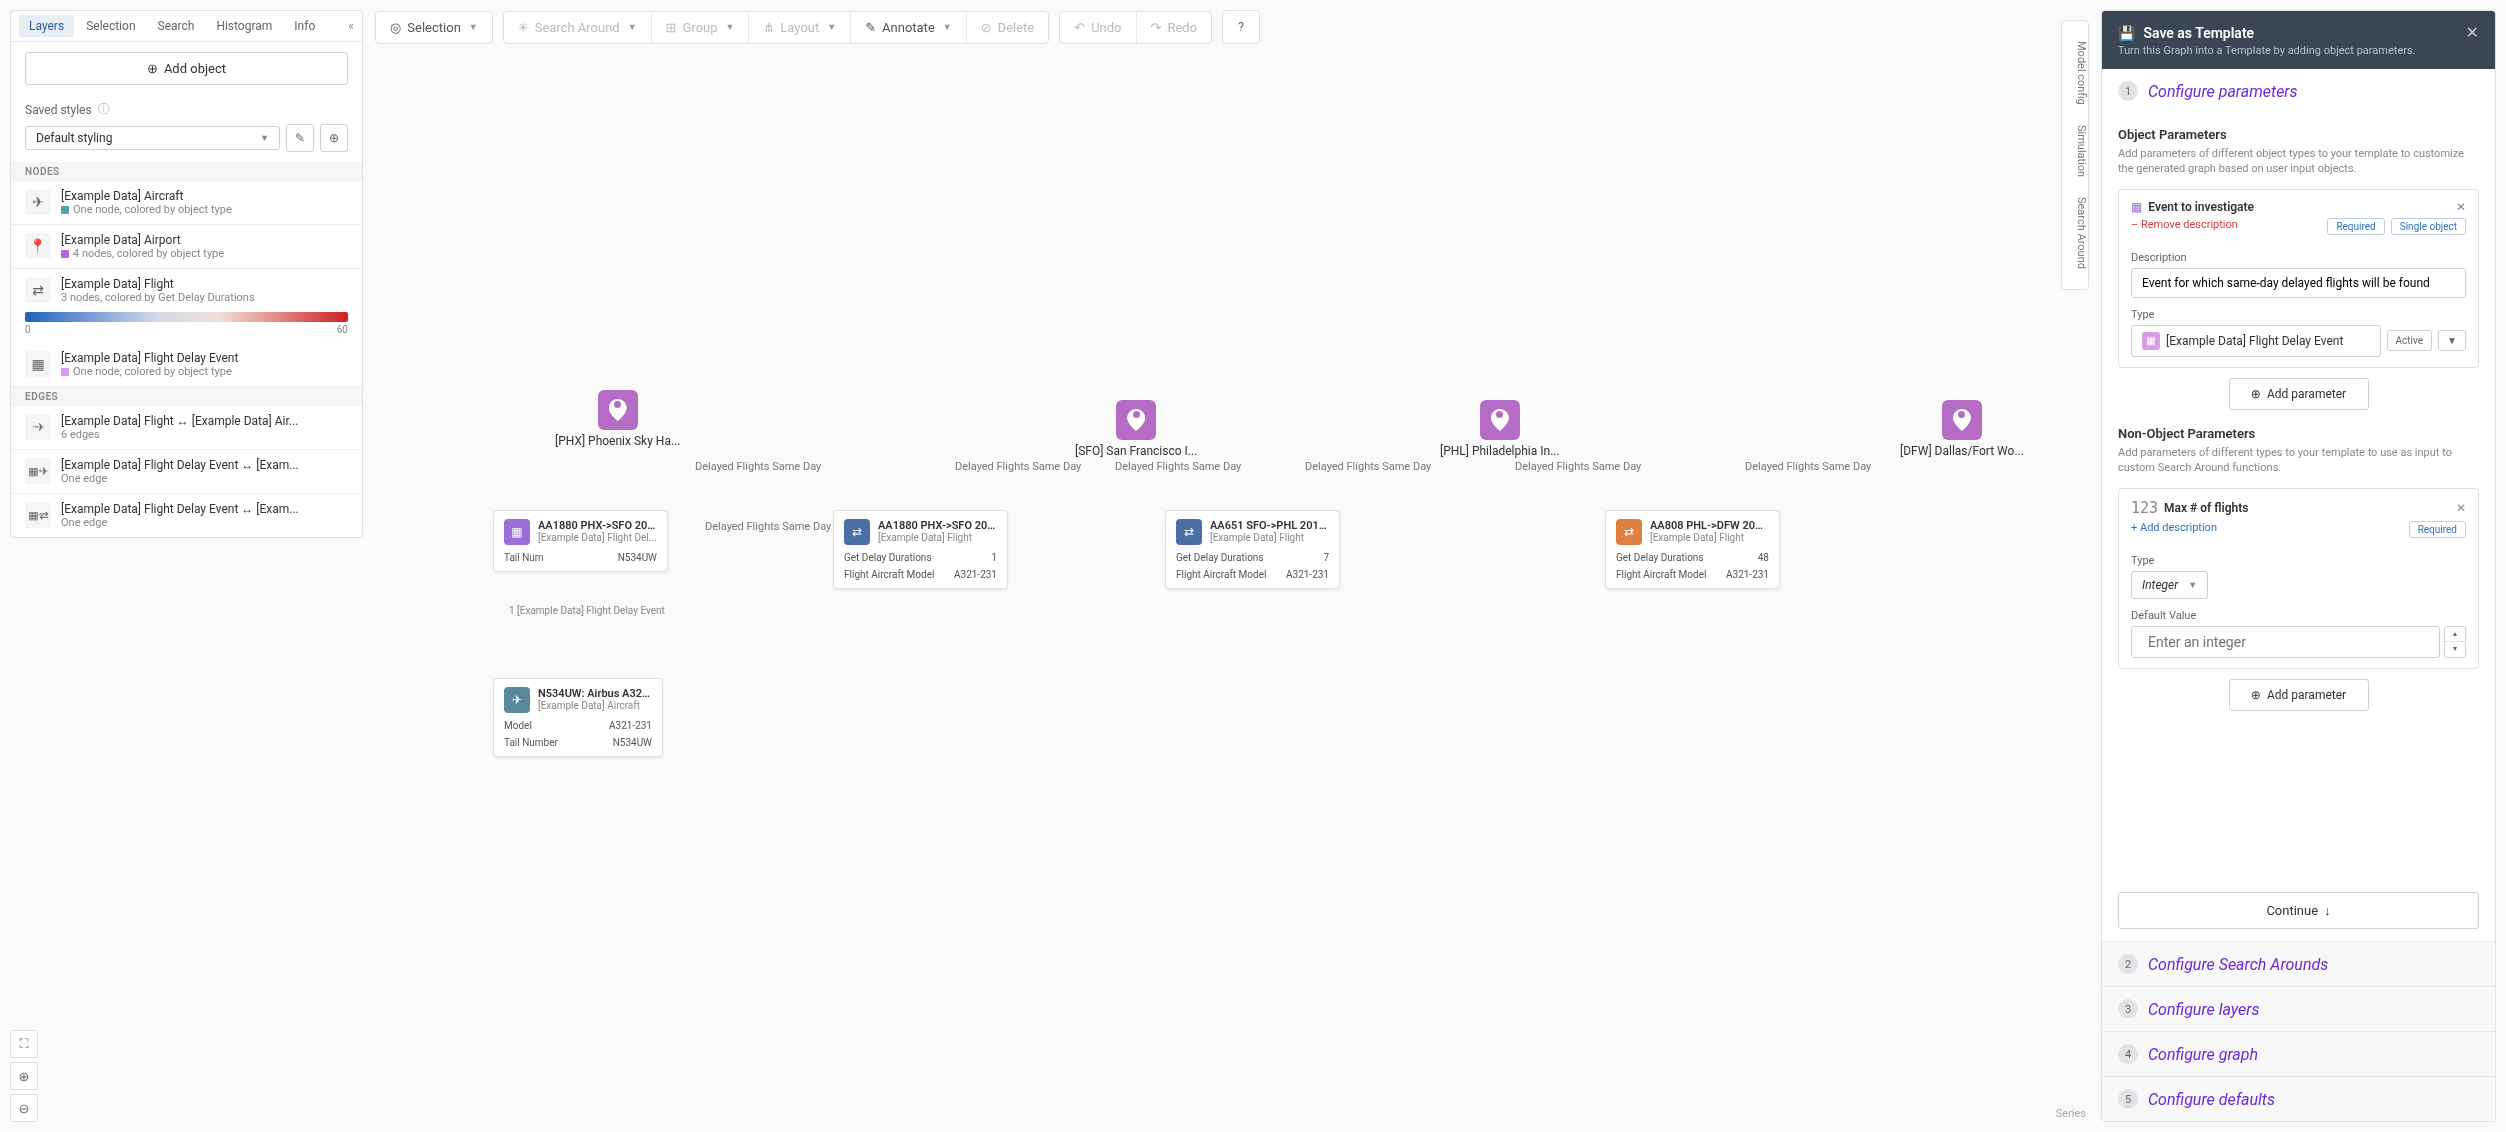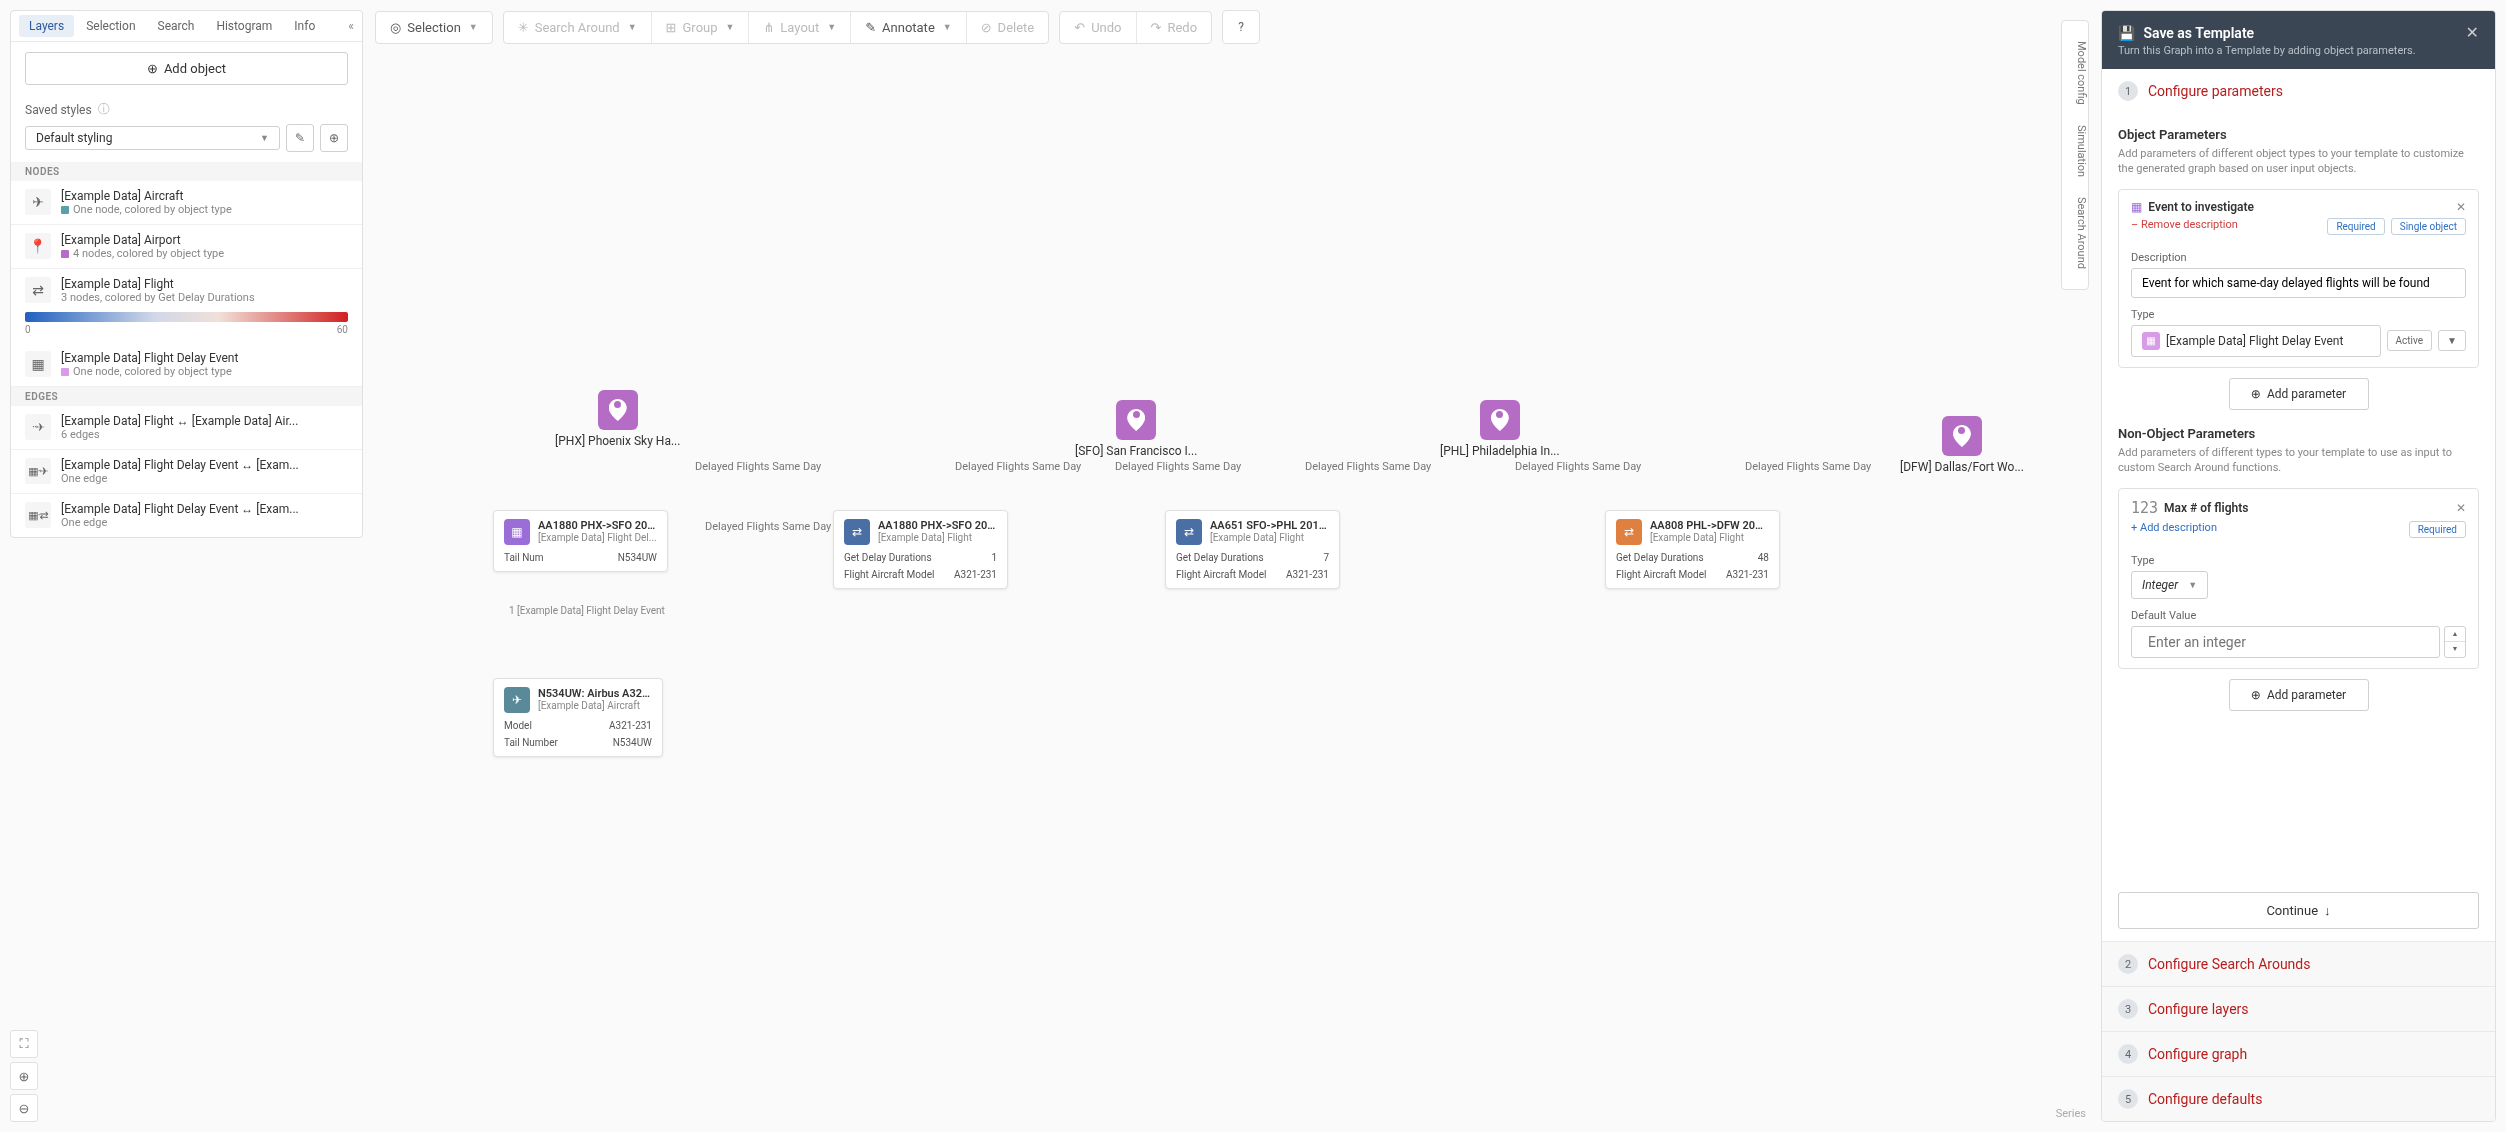--- a/index.html
+++ b/index.html
@@ -65,21 +65,21 @@
 
 .right-panel { position: absolute; right: 10px; top: 10px; bottom: 10px; width: 395px; background: #fff; border: 1px solid #e0e0e0; border-radius: 4px; display: flex; flex-direction: column; overflow: hidden; }
 .rp-header { background: #3a4654; color: #fff; padding: 12px 16px; }
 .rp-header-top { display: flex; justify-content: space-between; align-items: center; }
 .rp-header-title { display: flex; align-items: center; gap: 8px; font-size: 14px; font-weight: 600; }
 .rp-header-sub { font-size: 11px; color: #b8c0c8; margin-top: 2px; }
 .rp-close { color: #ccc; cursor: pointer; font-size: 16px; }
 .rp-step { display: flex; align-items: center; gap: 10px; padding: 12px 16px; border-bottom: 1px solid #e8e8e8; background: #f8f8f8; cursor: pointer; }
 .rp-step.active { background: #fff; border-bottom: none; }
 .step-num { width: 20px; height: 20px; border-radius: 50%; background: #e0e4e8; color: #666; font-size: 11px; display: flex; align-items: center; justify-content: center; }
-.step-label { font-size: 14px; color: #b91c1c; }
+.step-label { font-size: 16px; color: #6d28d9; font-style: italic; }
 .rp-body { padding: 14px 16px; flex: 1; overflow-y: auto; }
 .section-title { font-size: 13px; font-weight: 600; color: #333; margin-bottom: 4px; }
 .section-desc { font-size: 11px; color: #888; margin-bottom: 12px; line-height: 1.4; }
 .param-card { border: 1px solid #e0e0e0; border-radius: 4px; padding: 10px 12px; margin-bottom: 10px; }
 .param-head { display: flex; align-items: center; gap: 6px; margin-bottom: 4px; }
 .param-head-title { font-size: 12px; font-weight: 600; flex: 1; }
 .param-remove-x { color: #888; cursor: pointer; }
 .param-link { font-size: 11px; color: #d04040; cursor: pointer; margin-bottom: 8px; display: inline-block; }
 .param-link.blue { color: #3070c0; }
 .badge-row { display: flex; gap: 6px; justify-content: flex-end; margin-bottom: 8px; }
@@ -259,21 +259,21 @@
     <div class="pin-label">[PHX] Phoenix Sky Ha...</div>
   </div>
   <div class="pin-node" style="left:700px;top:340px">
     <div class="pin"></div>
     <div class="pin-label">[SFO] San Francisco I...</div>
   </div>
   <div class="pin-node" style="left:1065px;top:340px">
     <div class="pin"></div>
     <div class="pin-label">[PHL] Philadelphia In...</div>
   </div>
-  <div class="pin-node" style="left:1525px;top:356px">
+  <div class="pin-node" style="left:1525px;top:340px">
     <div class="pin"></div>
     <div class="pin-label">[DFW] Dallas/Fort Wo...</div>
   </div>
 
   <div class="edge-label" style="left:320px;top:400px">Delayed Flights Same Day</div>
   <div class="edge-label" style="left:580px;top:400px">Delayed Flights Same Day</div>
   <div class="edge-label" style="left:330px;top:460px">Delayed Flights Same Day</div>
   <div class="edge-label" style="left:740px;top:400px">Delayed Flights Same Day</div>
   <div class="edge-label" style="left:930px;top:400px">Delayed Flights Same Day</div>
   <div class="edge-label" style="left:1140px;top:400px">Delayed Flights Same Day</div>

